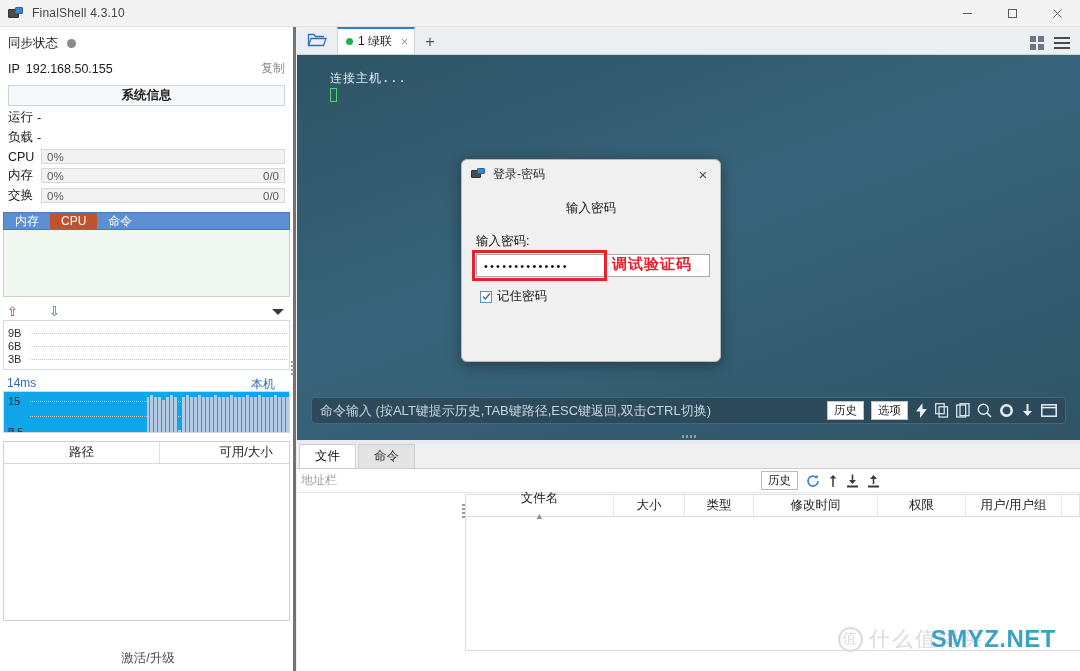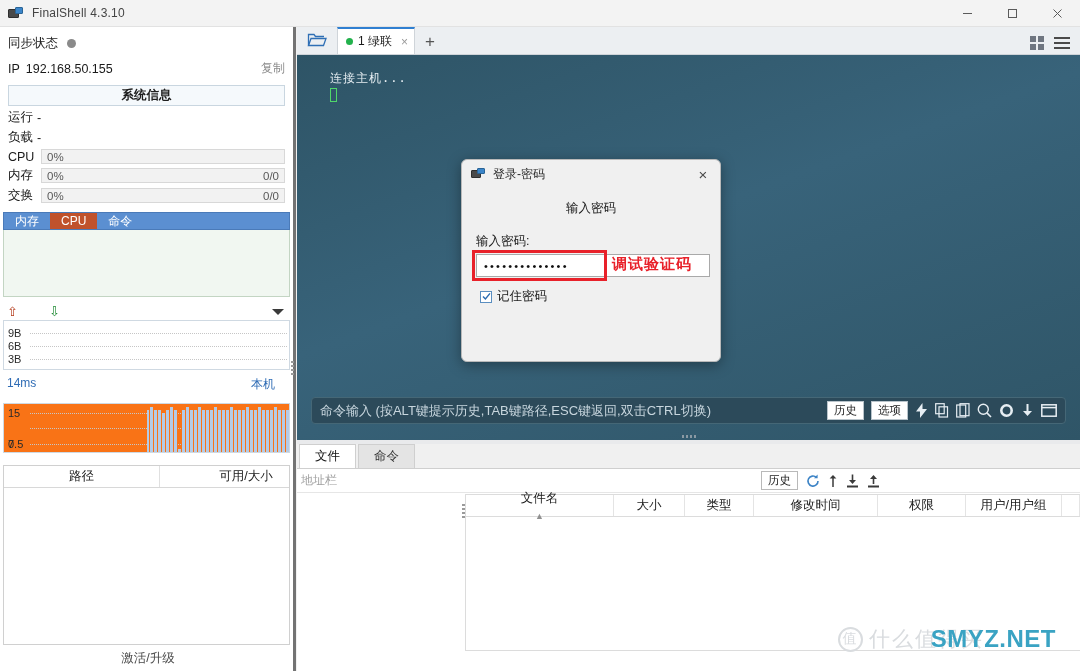--- a/index.html
+++ b/index.html
@@ -103,21 +103,21 @@
   }
   .net-chart .yl {
     position:absolute; left:4px; font-size:11px; color:#2a2a2a; transform:translateY(-50%);
     font-family:"Liberation Sans", sans-serif;
   }
 
   .lat-head { margin:6px 14px 0 3px; height:15px; position:relative; }
   .lat-ms { position:absolute; left:4px; top:0; font-size:12px; color:#2f6cb5; }
   .lat-host { position:absolute; right:4px; top:0; font-size:12px; color:#2f6cb5; }
   .lat-chart {
-    margin:12px 3px; height:50px; background:#f97316; border:1px solid #cfd9e2; position:relative; overflow:hidden;
+    margin:0 3px; height:42px; background:#0ea5e9; border:1px solid #cfd9e2; position:relative; overflow:hidden;
   }
   .lat-chart .gl { position:absolute; left:26px; right:0; height:0; border-top:1px dotted #c6c6c6; }
   .lat-chart .yl { position:absolute; left:4px; font-size:11px; color:#2a2a2a; transform:translateY(-50%); }
   .lat-bars { position:absolute; left:50%; right:0; bottom:0; top:3px; display:flex; align-items:flex-end; gap:1px; }
   .lat-bars i { display:block; flex:1; background:#b4cbe6; }
 
   .side-dots {
     position:absolute; right:-1px; top:334px; width:3px; height:14px;
     background:repeating-linear-gradient(#9a9a9a 0 2px, transparent 2px 4px);
   }

